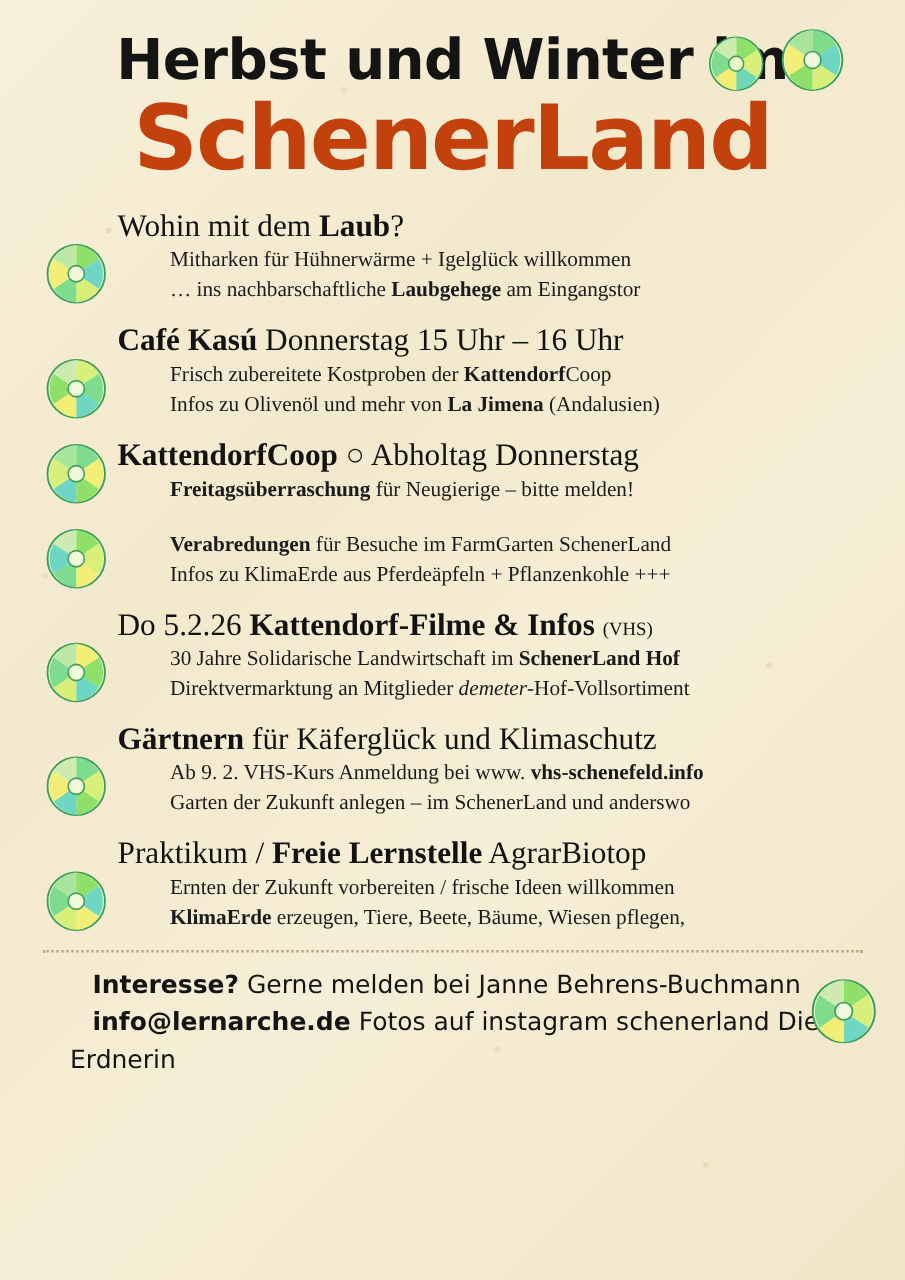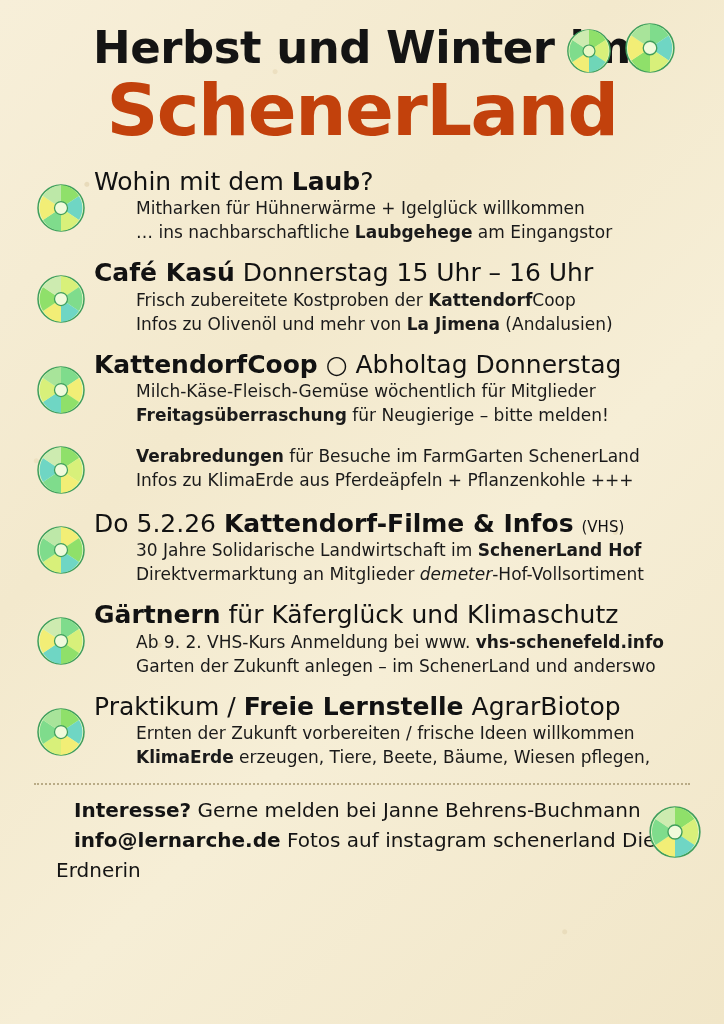--- a/index.html
+++ b/index.html
@@ -63,22 +63,23 @@
   }
 
   
   .entries {
     margin-top: 18px;
     padding: 0 22px 0 36px;
   }
   .entry {
     position: relative;
     display: flex;
-    align-items: center;
+    align-items: flex-end;
     margin-bottom: 14px;
+    font-family: Liberation Serif, serif;
   }
   .entry-badge {
     flex: 0 0 auto;
     width: 50px;
     height: 50px;
     margin-top: 4px;
     margin-right: 6px;
   }
   .entry-body {
     flex: 1 1 auto;
@@ -224,21 +225,20 @@
         <path d="M50 4 A46 46 0 0 1 86 26 L50 50 Z" fill="#7fdc8c"></path>
         <path d="M86 26 A46 46 0 0 1 86 74 L50 50 Z" fill="#f2ee76"></path>
         <path d="M86 74 A46 46 0 0 1 50 96 L50 50 Z" fill="#8fe06a"></path>
         <path d="M50 96 A46 46 0 0 1 14 74 L50 50 Z" fill="#6fd6c4"></path>
         <path d="M14 74 A46 46 0 0 1 14 26 L50 50 Z" fill="#d8f07a"></path>
         <path d="M14 26 A46 46 0 0 1 50 4 L50 50 Z" fill="#a8e49a"></path>
         <circle cx="50" cy="50" r="13" fill="#f0fadb" stroke="#3f9e5c" stroke-width="2.5"></circle>
       </svg>
       <div class="entry-body">
         <div class="entry-title"><b>KattendorfCoop</b> ○ Abholtag Donnerstag</div>
-        <div class="entry-line">Milch-Käse-Fleisch-Gemüse wöchentlich für Mitglieder</div>
         <div class="entry-line"><b>Freitagsüberraschung</b> für Neugierige – bitte melden!</div>
       </div>
     </div>
 
     <div class="entry">
       <svg class="entry-badge" viewBox="0 0 100 100">
         <circle cx="50" cy="50" r="46" fill="#e6f7c8" stroke="#3f9e5c" stroke-width="3"></circle>
         <path d="M50 4 A46 46 0 0 1 86 26 L50 50 Z" fill="#8fe06a"></path>
         <path d="M86 26 A46 46 0 0 1 86 74 L50 50 Z" fill="#d8f07a"></path>
         <path d="M86 74 A46 46 0 0 1 50 96 L50 50 Z" fill="#f2ee76"></path>

